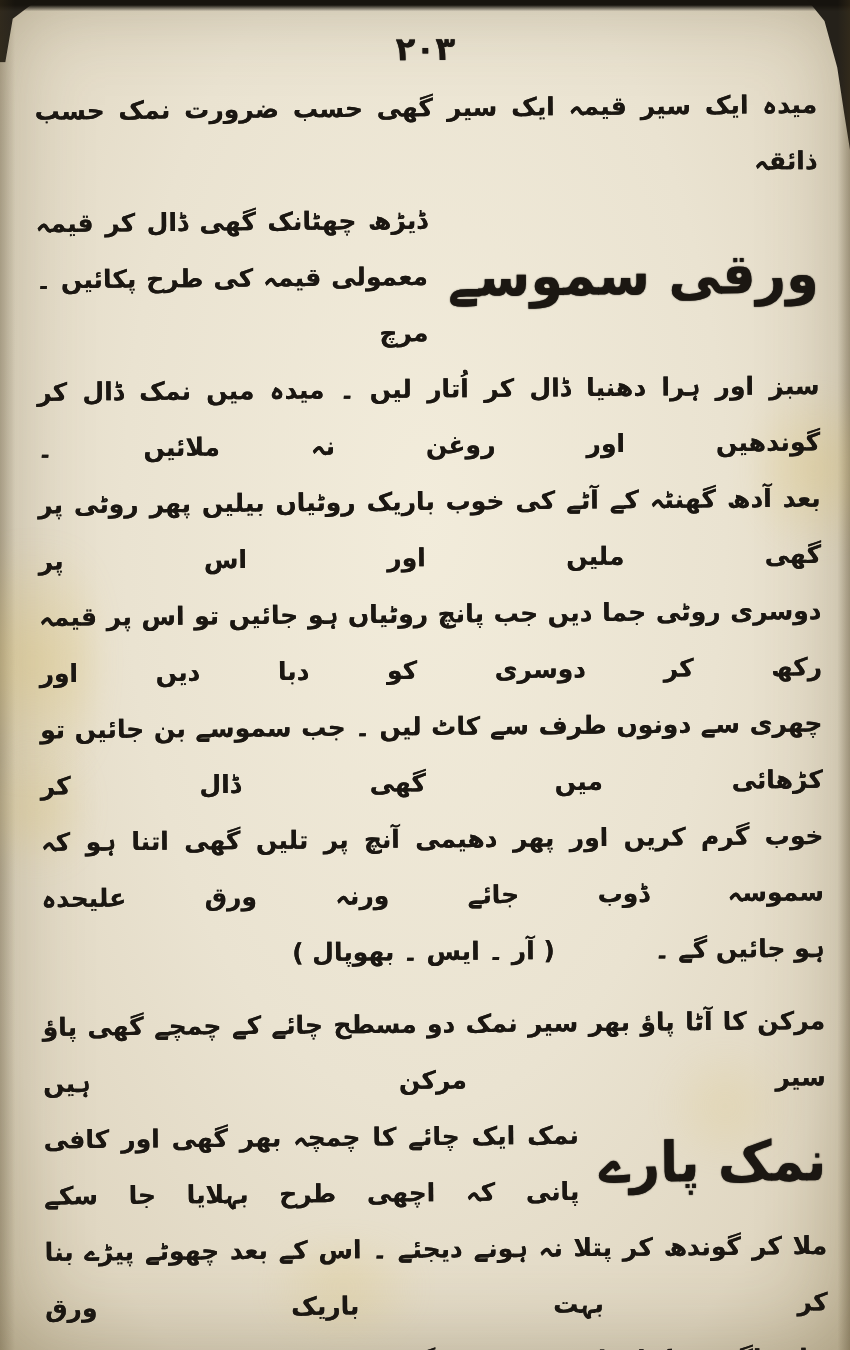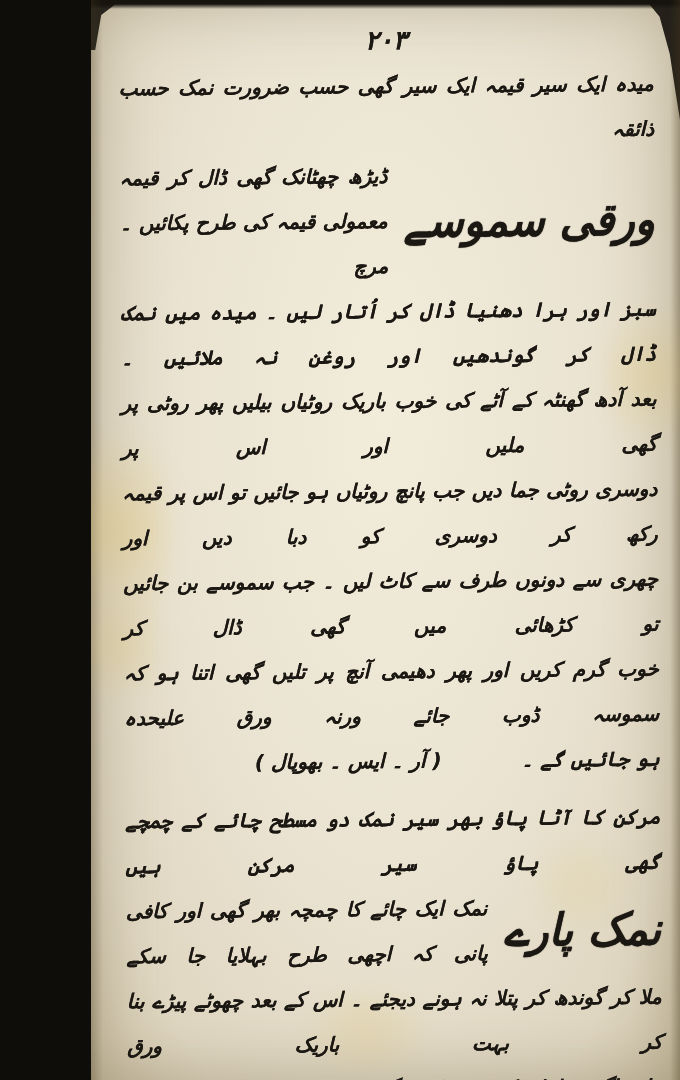--- a/index.html
+++ b/index.html
@@ -8,25 +8,24 @@
     --stain:#d9bd62;
     --edge:#17140e;
   }
   html,body{margin:0;padding:0;}
   body{
     width:680px;height:1080px;overflow:hidden;
     background:#0e0d0a;
     font-family:"DejaVu Sans", sans-serif;
   }
   .scan{
-    position:relative;width:589px;height:1080px;overflow:hidden;
+    position:relative;width:680px;height:1080px;overflow:hidden;
     background:
       radial-gradient(ellipse at 50% 38%, #f2ecdb 0%, var(--paper) 50%, #e0d7c2 82%, #cec3a8 100%);
     box-shadow:inset 0 0 70px rgba(92,76,44,.35);
-    font-style:italic;
   }
   
   .edge-top{
     position:absolute;top:0;left:0;right:0;height:9px;
     background:linear-gradient(to bottom, var(--edge) 0%, var(--edge) 45%, rgba(23,20,14,0) 100%);
   }
   .corner-tr{
     position:absolute;top:0;right:0;width:34px;height:120px;
     background:var(--edge);
     clip-path:polygon(100% 0, 0 0, 40% 14%, 70% 45%, 86% 75%, 100% 100%);

